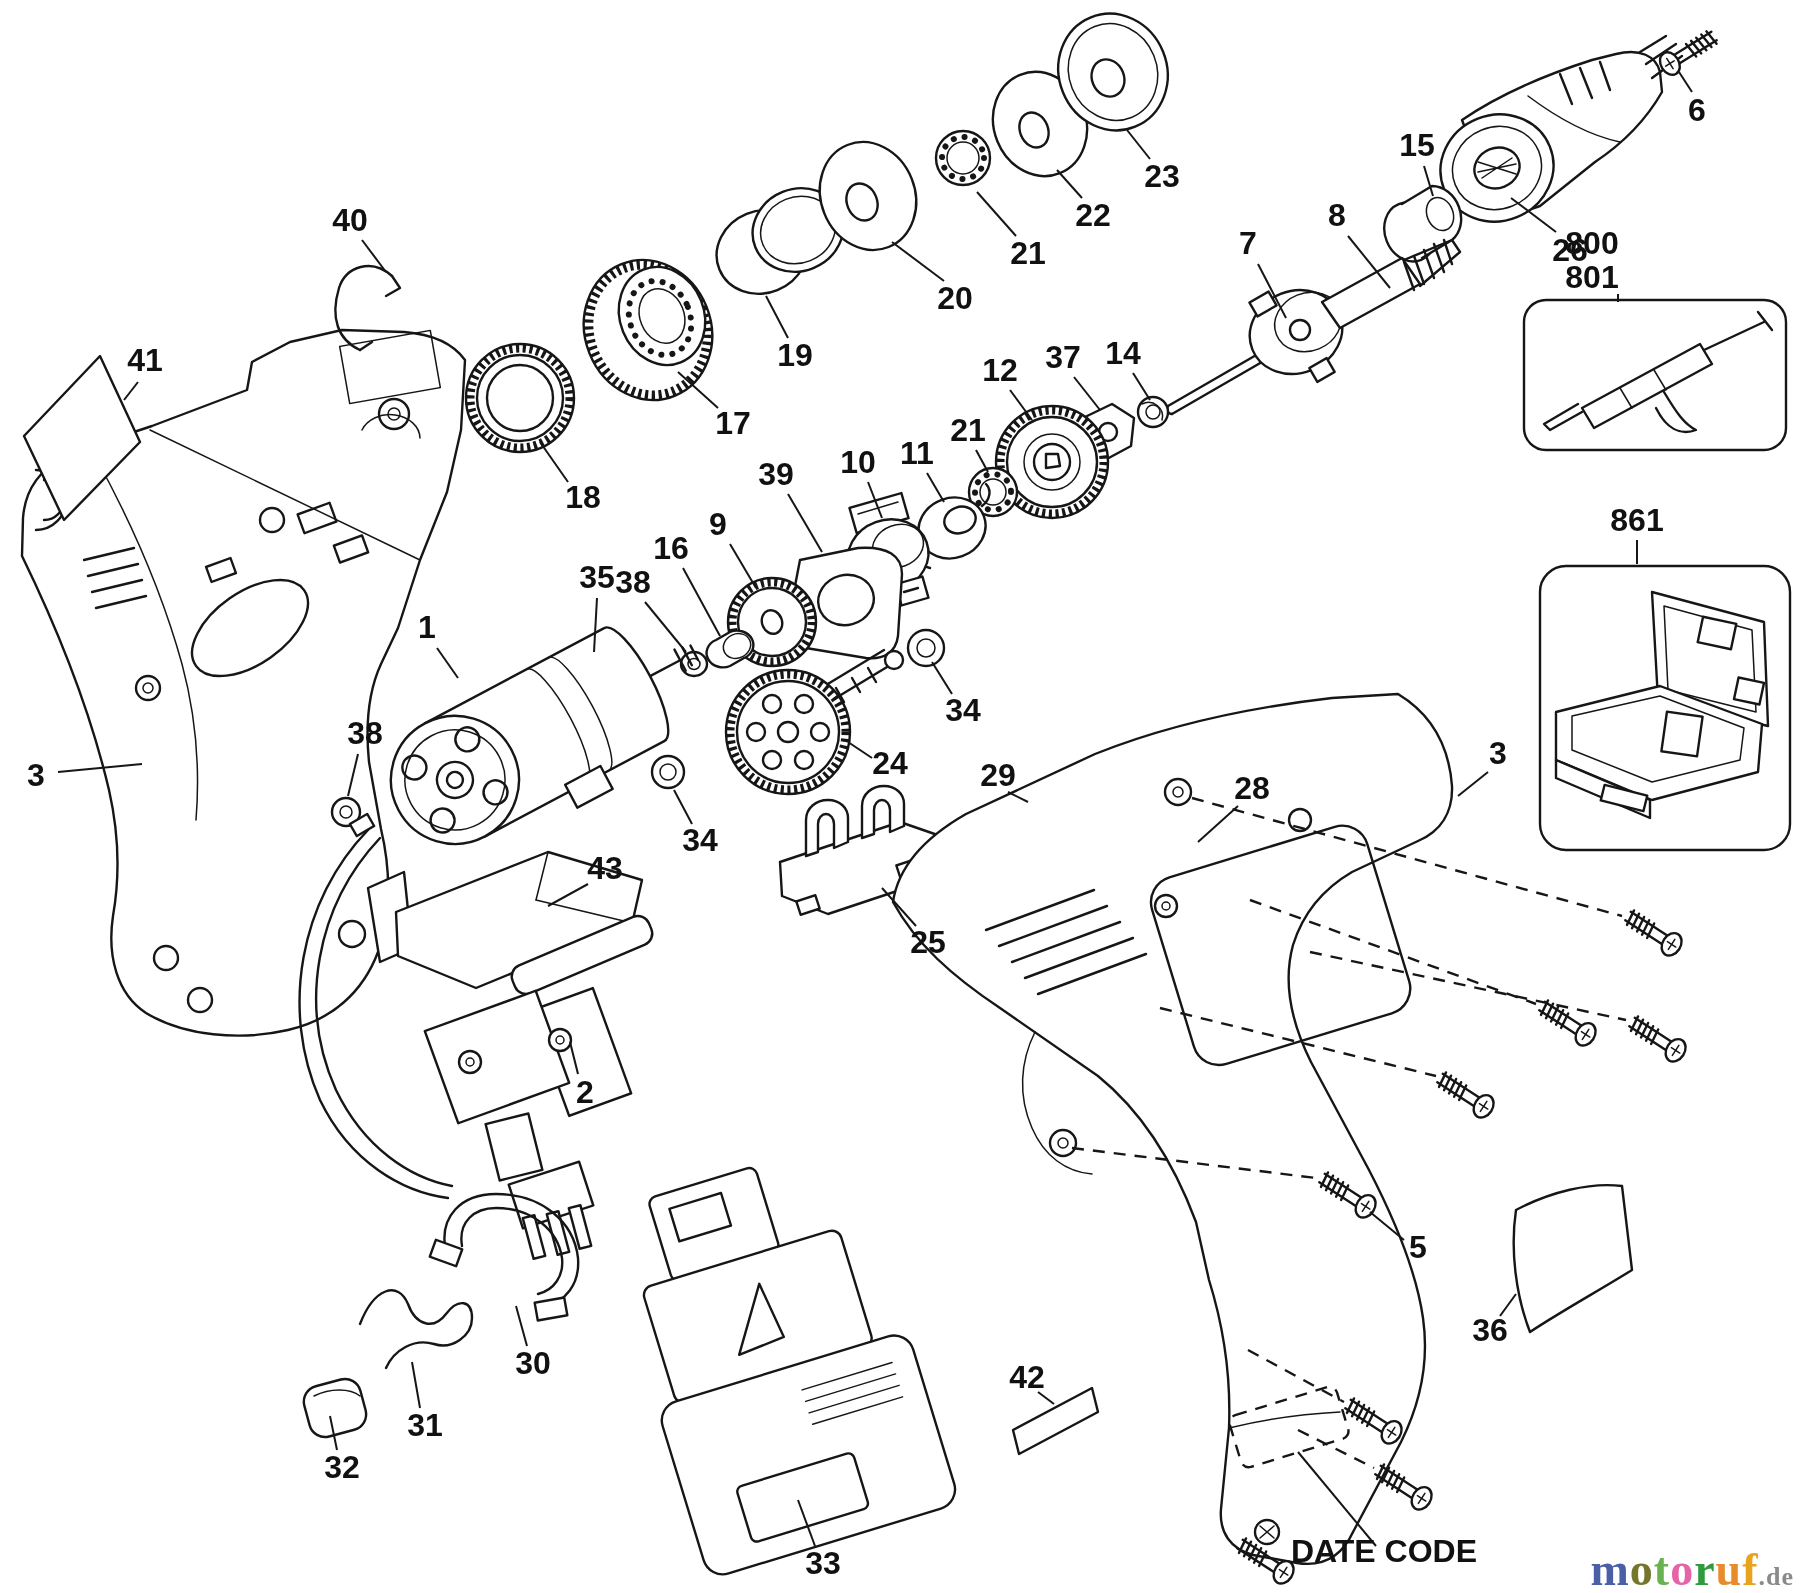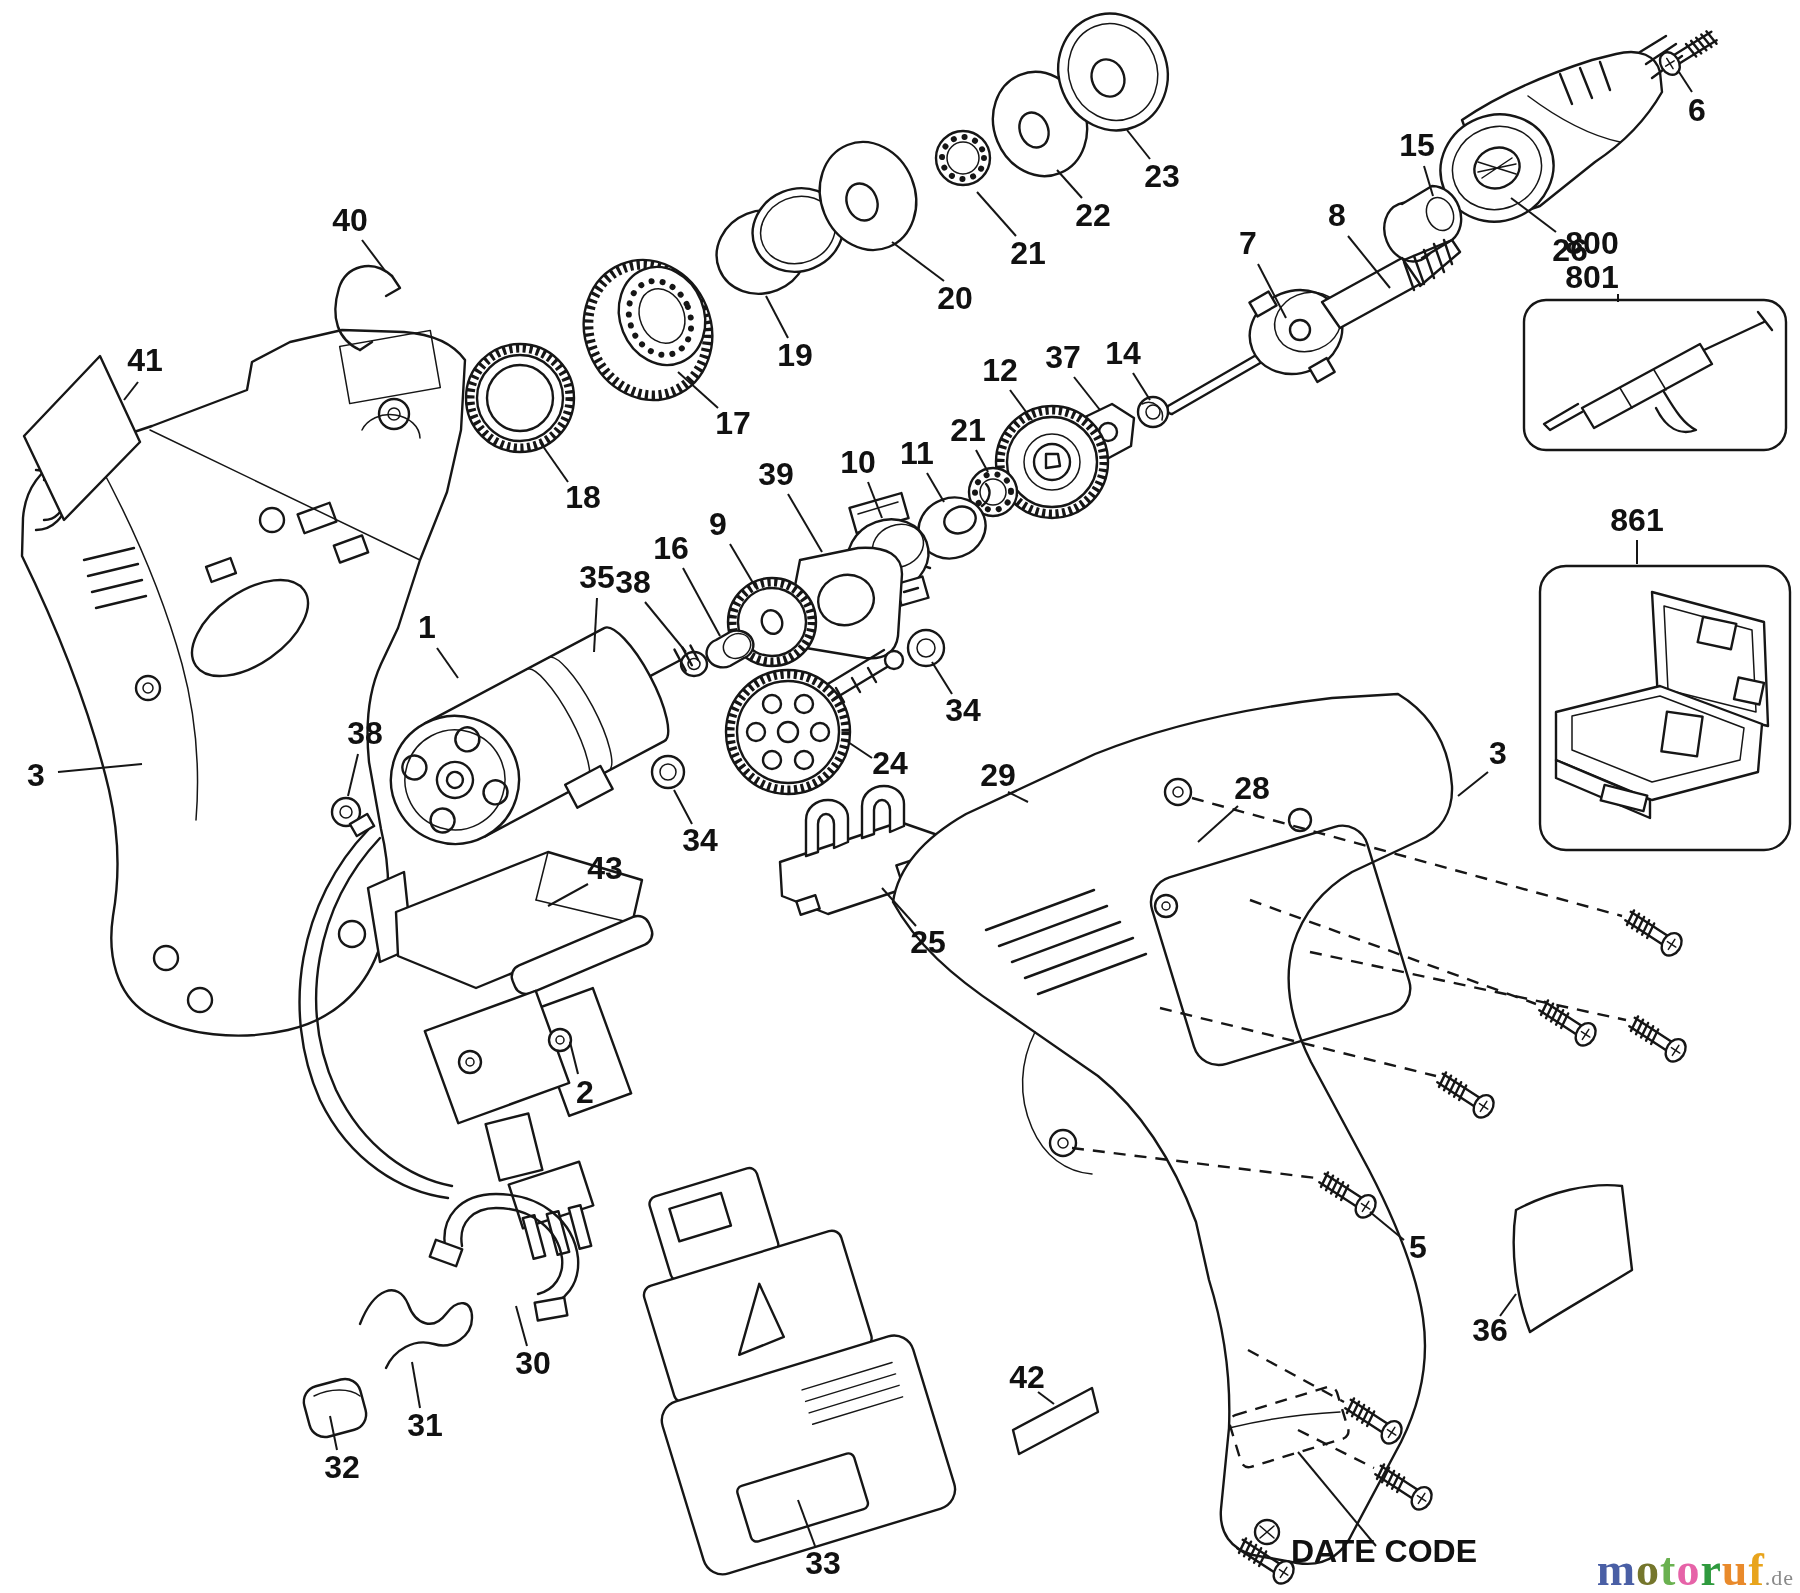--- a/index.html
+++ b/index.html
@@ -9,21 +9,21 @@
   .s  {stroke:#161616;stroke-width:2.4;fill:none;stroke-linejoin:round;stroke-linecap:round;}
   .sf {stroke:#161616;stroke-width:2.4;fill:#ffffff;stroke-linejoin:round;stroke-linecap:round;}
   .thin{stroke:#161616;stroke-width:1.5;fill:none;stroke-linejoin:round;stroke-linecap:round;}
   .th {stroke:#161616;stroke-width:9;fill:none;stroke-dasharray:3.2 3.6;}
   .dots{stroke:#161616;stroke-width:6;fill:none;stroke-linecap:round;stroke-dasharray:0.1 11;}
   .dash{stroke:#161616;stroke-width:2.4;fill:none;stroke-dasharray:12 9;stroke-linejoin:round;}
   .callout{font-family:"Liberation Sans",sans-serif;font-weight:bold;fill:#111111;text-anchor:middle;font-size:32px;}
   .leader{stroke:#161616;stroke-width:2;fill:none;}
   #watermark{position:absolute;right:6px;bottom:0px;font-family:"Liberation Serif",serif;
              font-weight:bold;font-size:46px;letter-spacing:1px;line-height:1;user-select:none;}
-  #watermark .suffix{font-size:22px;font-weight:normal;margin-top:28px;}
+  #watermark .suffix{font-size:26px;font-weight:bold;margin-top:28px;}
 </style>
 </head>
 <body>
 
 <div id="stage">
 <svg width="1800" height="1593" viewBox="0 0 1800 1593" xmlns="http://www.w3.org/2000/svg">
 
   <defs>
     <g id="screw">
       <line class="s" x1="0" y1="-5" x2="44" y2="-5"></line>

